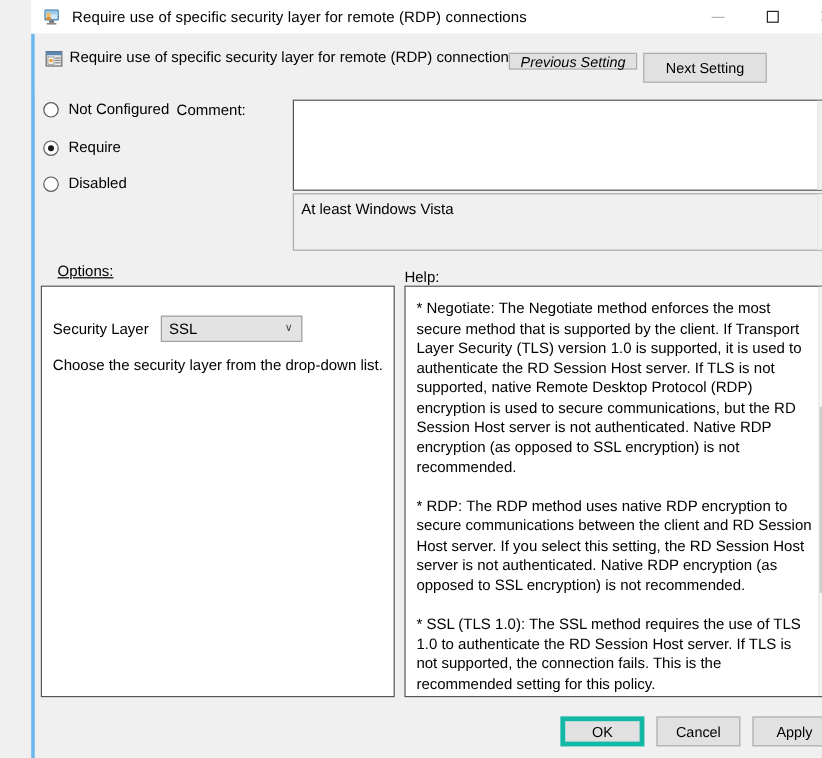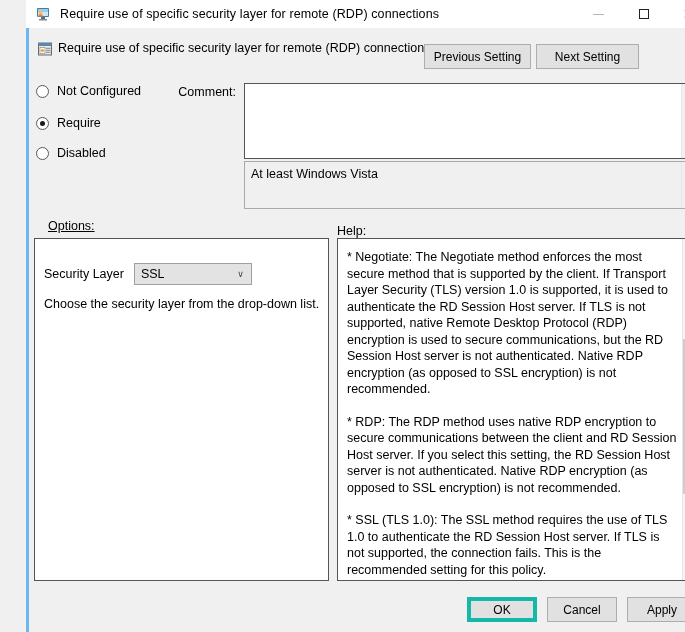--- a/index.html
+++ b/index.html
@@ -120,21 +120,22 @@
     border: 1px solid #adadad;
     box-sizing: border-box;
     padding: 0;
     text-align: center;
     cursor: default;
   }
   .btn-prev {
     position: absolute;
     left: 398px; top: 44px;
     width: 107px;
-    height: 25px;
+    height: 14px;
+    font-style: italic;
   }
   .btn-next {
     position: absolute;
     left: 510px; top: 44px;
     width: 103px;
     height: 25px;
   }
 
   
   .radio-row {
@@ -166,21 +167,21 @@
   .radio-label {
     margin-left: 8px;
     font-size: 12.5px;
     white-space: nowrap;
   }
 
   
   .fieldlabel {
     position: absolute;
     font-size: 12.5px;
-    text-align: right;
+    text-align: center;
     white-space: nowrap;
   }
   .lbl-comment { left: 90px; top: 85px; width: 120px; }
   .lbl-supported { left: 70px; top: 163px; width: 140px; }
   .lbl-options { left: 22px; top: 219px; text-decoration: underline; }
   .lbl-help { left: 311px; top: 224px; }
 
   
   .boxwrap {
     position: absolute;

